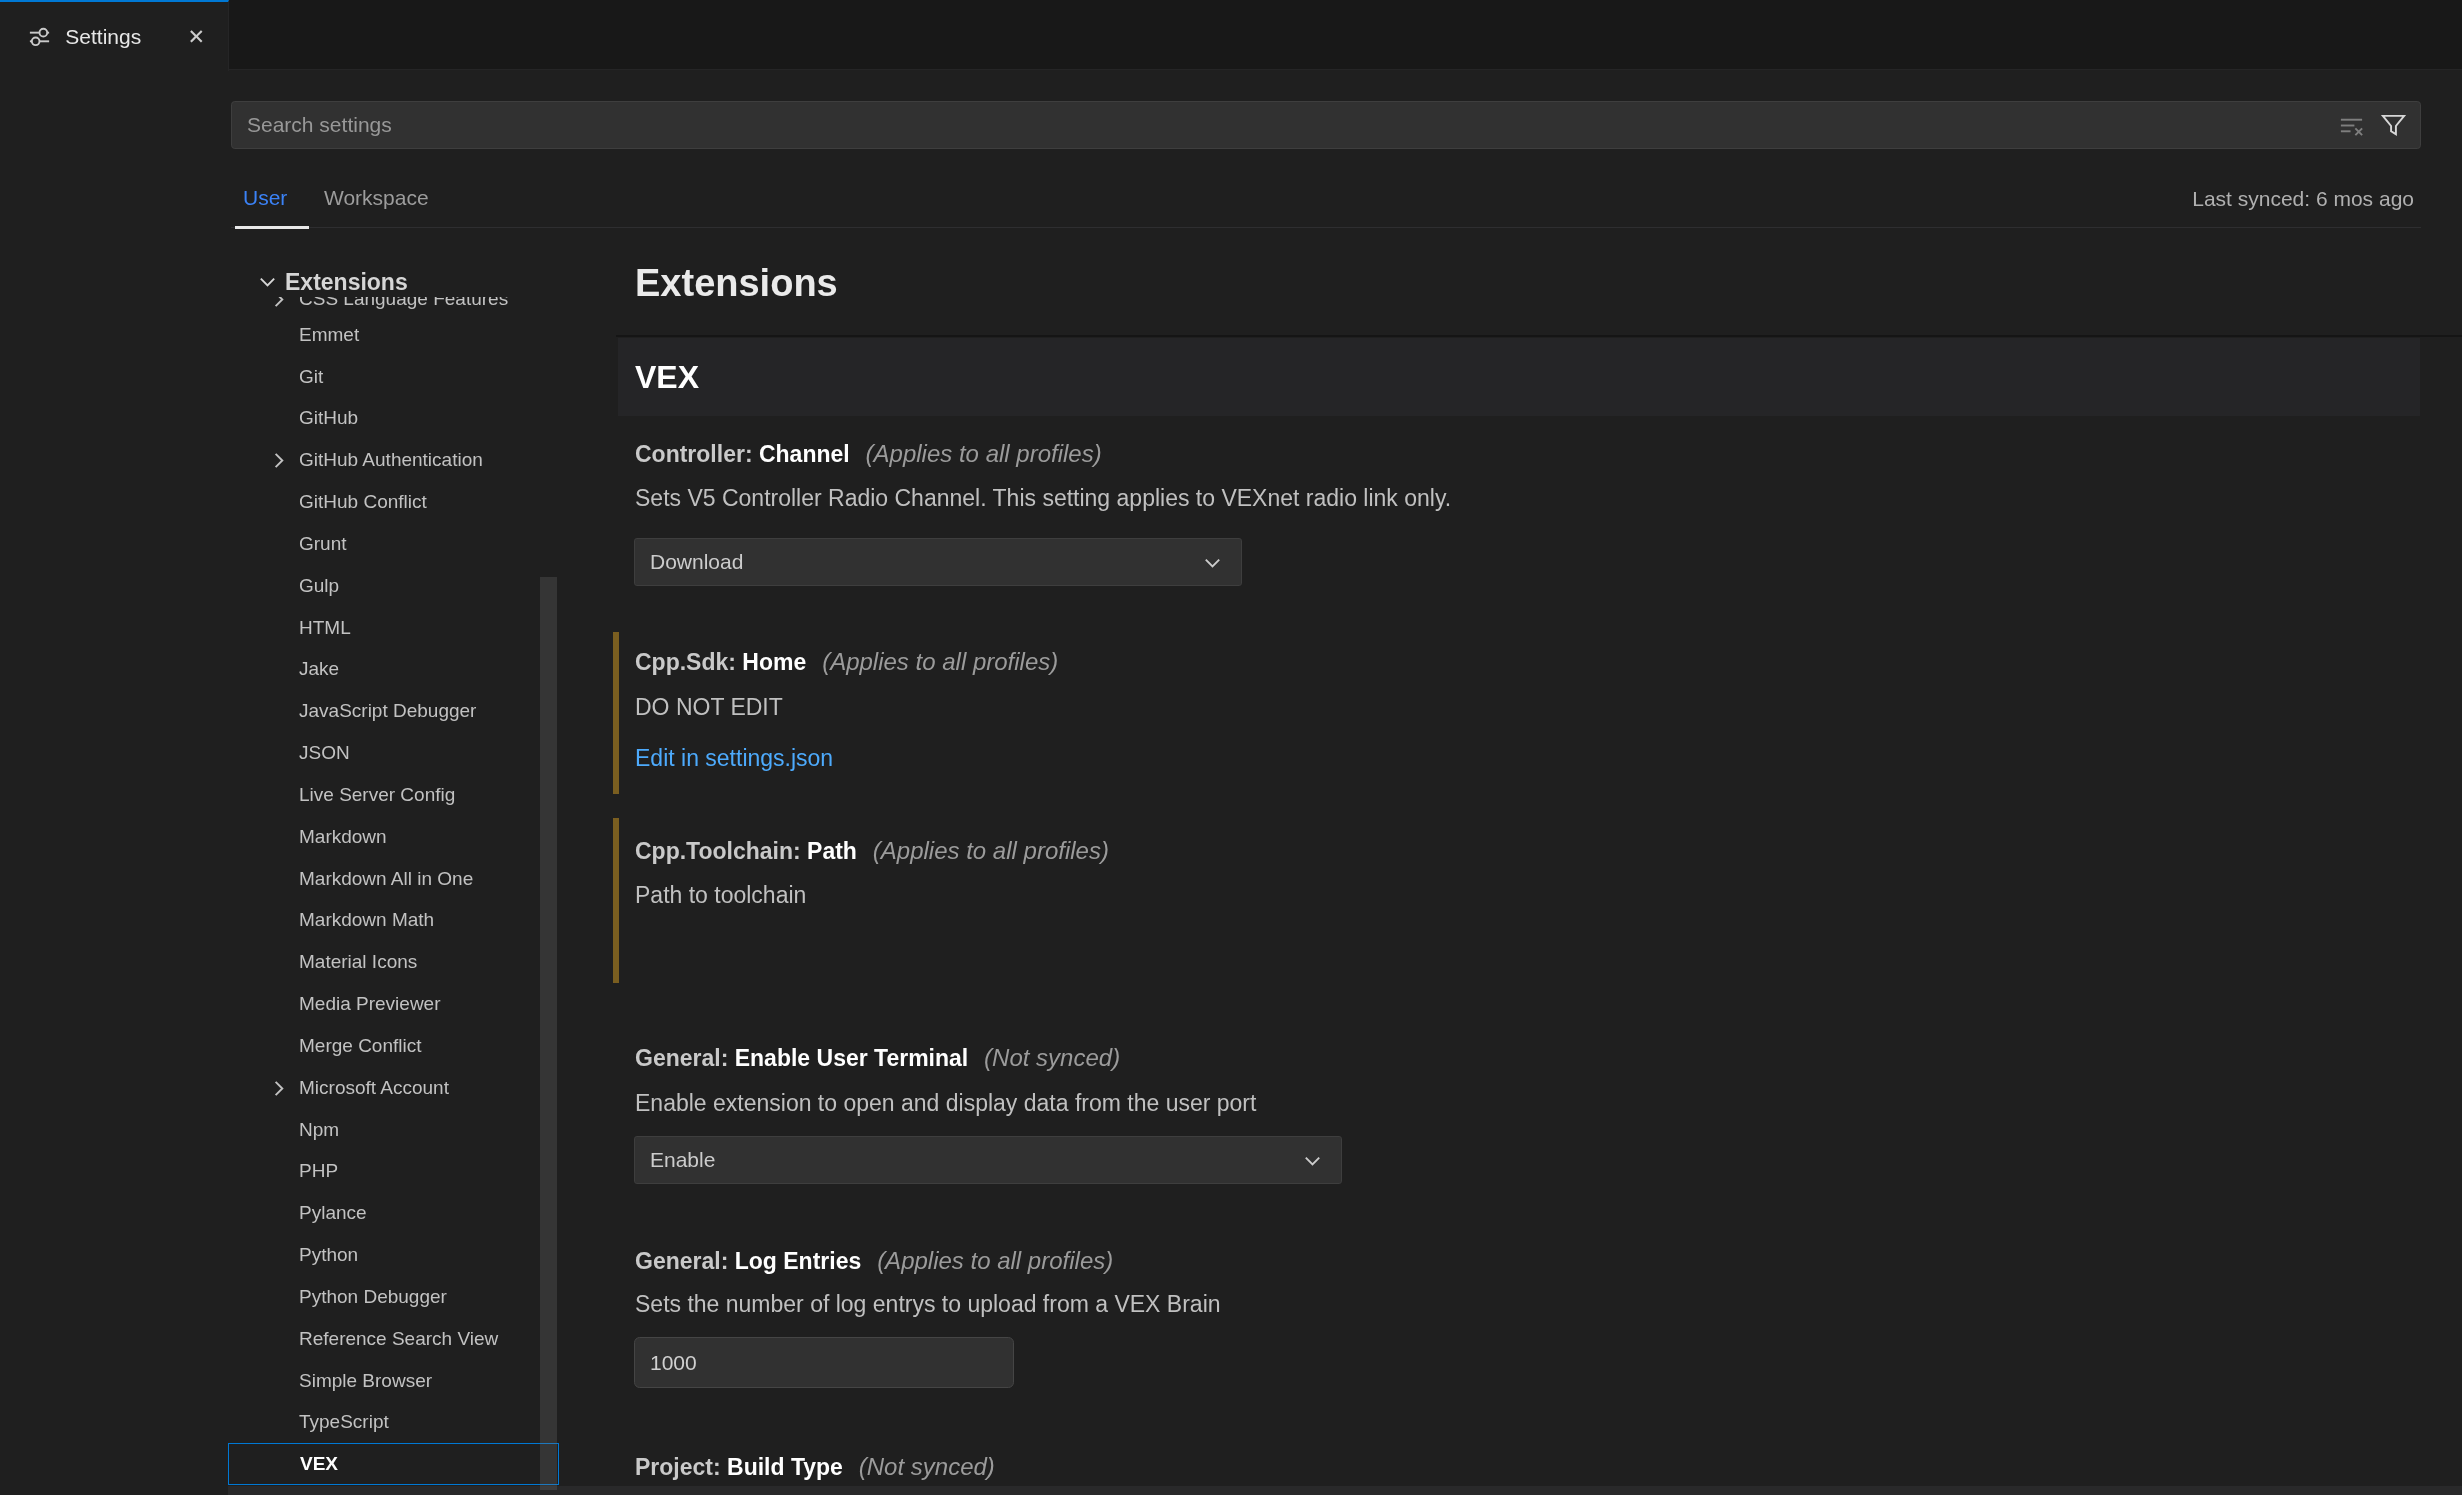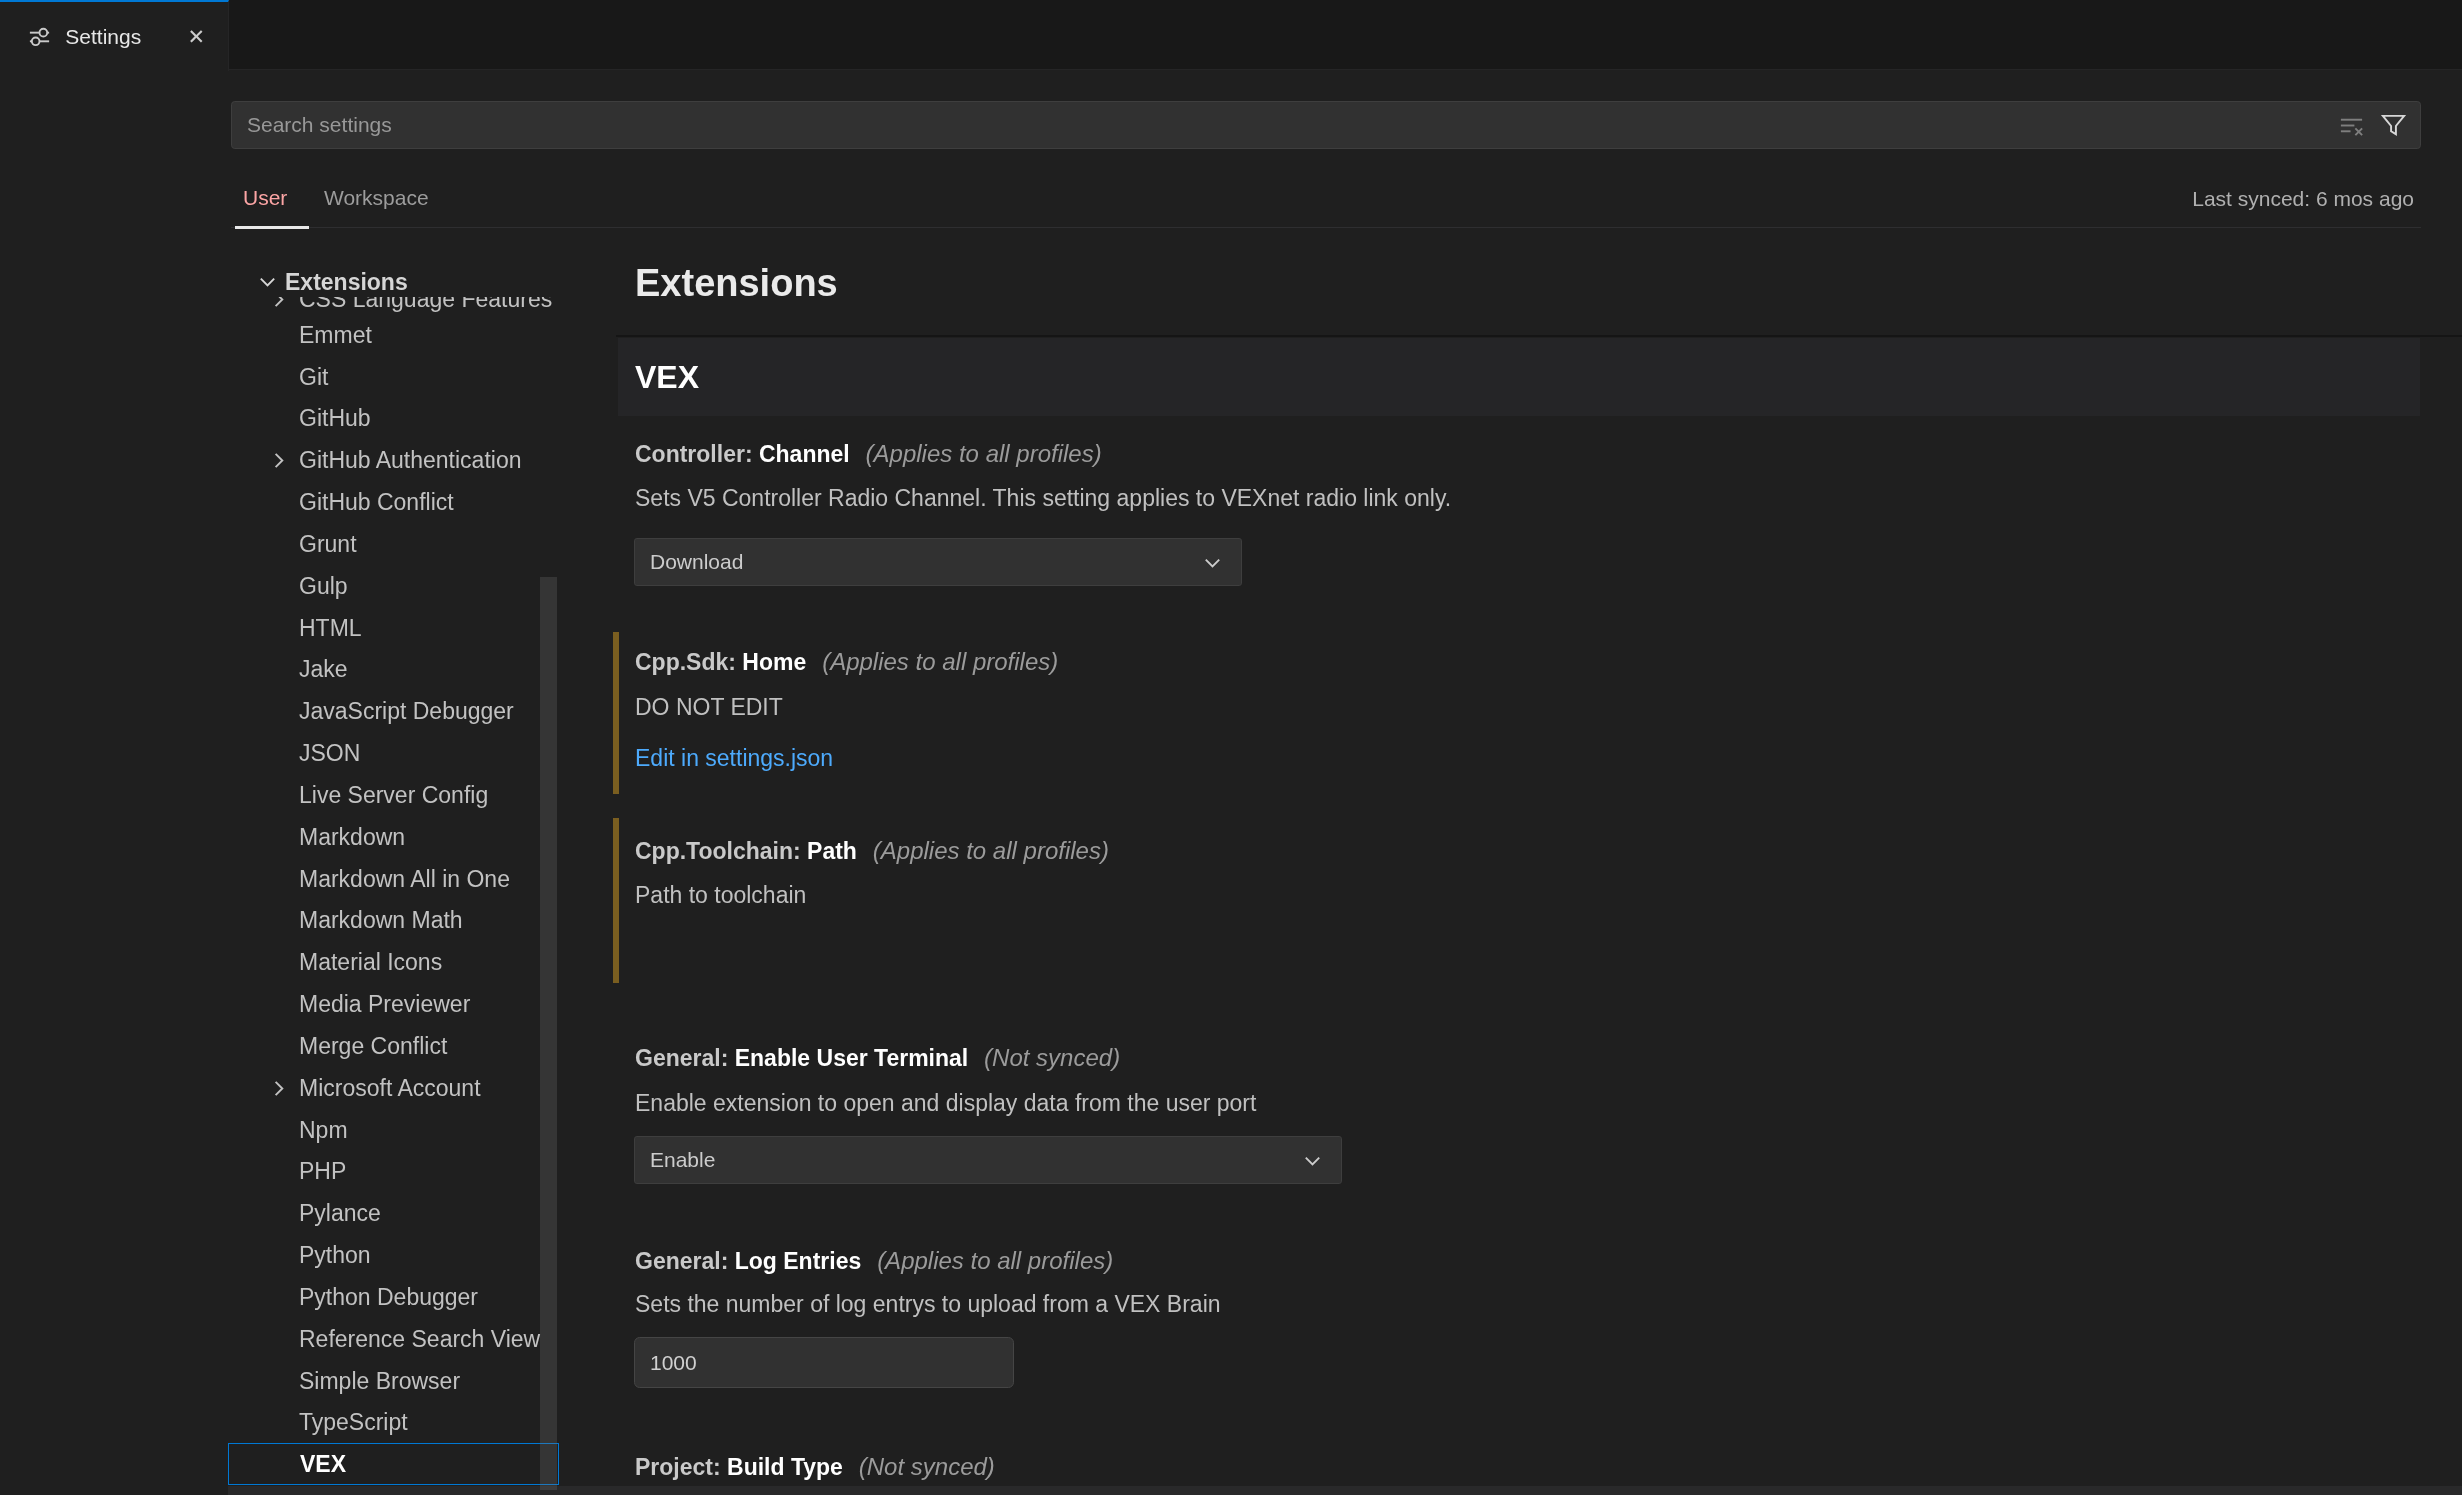--- a/index.html
+++ b/index.html
@@ -17,28 +17,28 @@
   .tab-close{font-size:21px;color:#cccccc;}
   
   .searchbox{left:231px;top:101px;width:2190px;height:48px;background:#313131;border:1px solid #3e3e3e;
              border-radius:3.8px;display:flex;align-items:center;}
   .searchbox input{flex:1;background:transparent;border:none;outline:none;color:#cccccc;
              font-size:21px;padding:0 15px;font-family:"Liberation Sans",sans-serif;}
   .searchbox input::placeholder{color:#989898;}
   .search-icons{display:flex;align-items:center;gap:15px;padding-right:13.3px;}
   
   .scope-label{font-size:21px;}
-  .scope-active{color:#fca5a5;}
+  .scope-active{color:#3b82f6;}
   .scope-inactive{color:#9c9c9c;}
   .scope-underline{background:#e8e8e8;height:2.9px;}
   .scope-divider{background:#2e2e30;height:1px;}
   .last-synced{font-size:21px;color:#b0b0b0;}
   
   .toc-row{left:228px;width:333px;height:42px;display:flex;align-items:center;cursor:pointer;}
-  .toc-row .lbl{font-size:23px;color:#c2c2c2;white-space:nowrap;}
+  .toc-row .lbl{font-size:19px;color:#c2c2c2;white-space:nowrap;}
   .toc-indent{padding-left:71px;}
   .toc-chevron{position:absolute;left:40px;top:10.5px;}
   .toc-selected{border:1.9px solid #0078d4;width:331px;}
   .toc-selected .lbl{color:#ffffff;font-weight:700;}
   .toc-header{left:228px;top:245px;width:333px;height:52px;background:#1f1f1f;z-index:3;display:flex;align-items:flex-end;cursor:pointer;}
   .toc-header .lbl{font-size:23px;color:#d6d6d6;font-weight:600;padding-left:57px;line-height:29.5px;}
   .toc-scrollbar{left:540px;top:577px;width:17px;height:913px;background:rgba(121,121,121,0.25);z-index:4;}
   
   .main-heading{left:635px;top:262px;font-size:38px;font-weight:700;color:#eaeaea;}
   .heading-divider{left:616px;top:335px;width:1846px;height:1.9px;background:#151515;}

